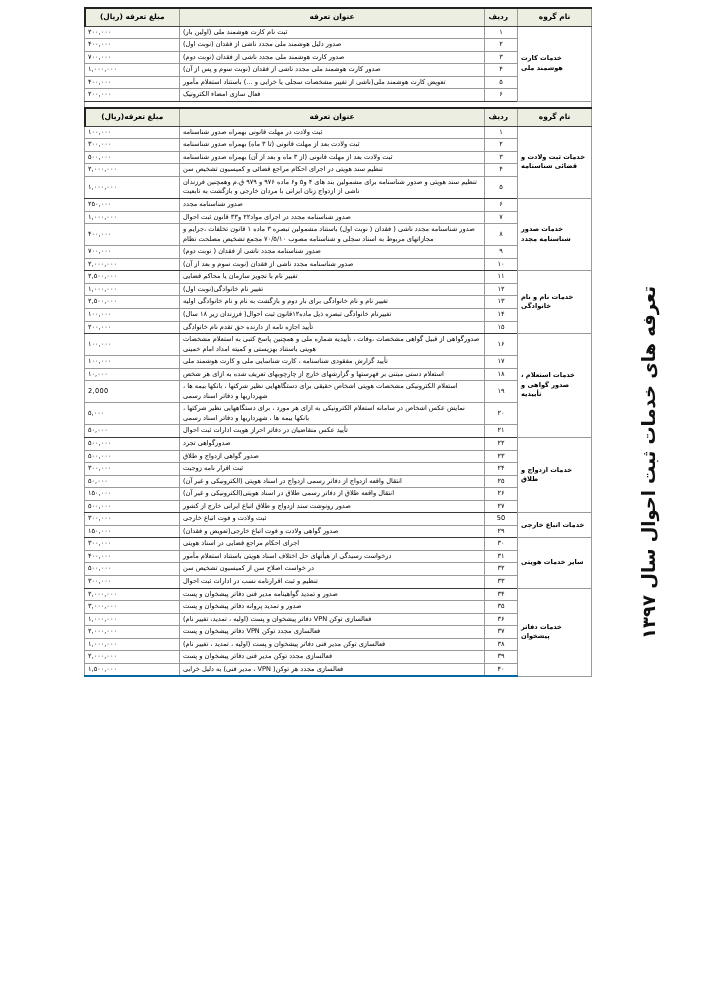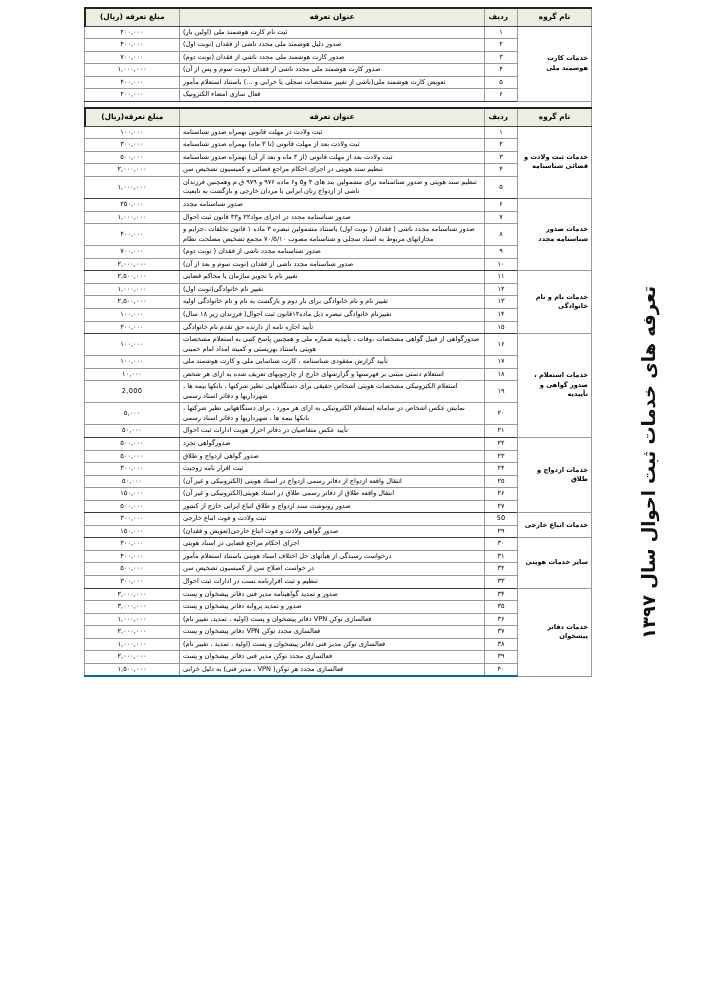--- a/index.html
+++ b/index.html
@@ -64,42 +64,42 @@
     background:#ebeee1;
     font-weight:bold;
     text-align:center;
     font-size:7.4px;
     padding:3px 9px;
     border-top:2px solid #222;
     border-bottom:1px solid #444;
     margin-top:8px;
   }
   td.group{
-    text-align:right;
+    text-align:left;
     font-weight:bold;
     font-size:7.6px;
     line-height:1.9;
     border-right:2px solid #222;
     border-left:1px solid #444;
     margin-top:48px;
   }
   th.group-h{border-right:2px solid #222;}
   td.no{
     text-align:center;
     font-size:7px;
     border-left:1px solid #444;
   }
   td.title{
     text-align:left;
     padding-right:6px;
     padding-left:4px;
     border-left:2px solid #555;
   }
   td.amount{
-    text-align:center;
+    text-align:left;
     font-size:7px;
     letter-spacing:.3px;
     border-left:2px solid #222;
     margin-left:17px;
   }
   tr.hdr th:last-child{border-left:2px solid #222;}
   tr.section-end td{border-bottom:1.6px solid #3a3a3a;}
   tbody tr:last-child td{border-bottom:2px solid #0369a1;}
   .hdr-gap td{border:none;height:3px;padding:0;background:#fff;}
 </style>

